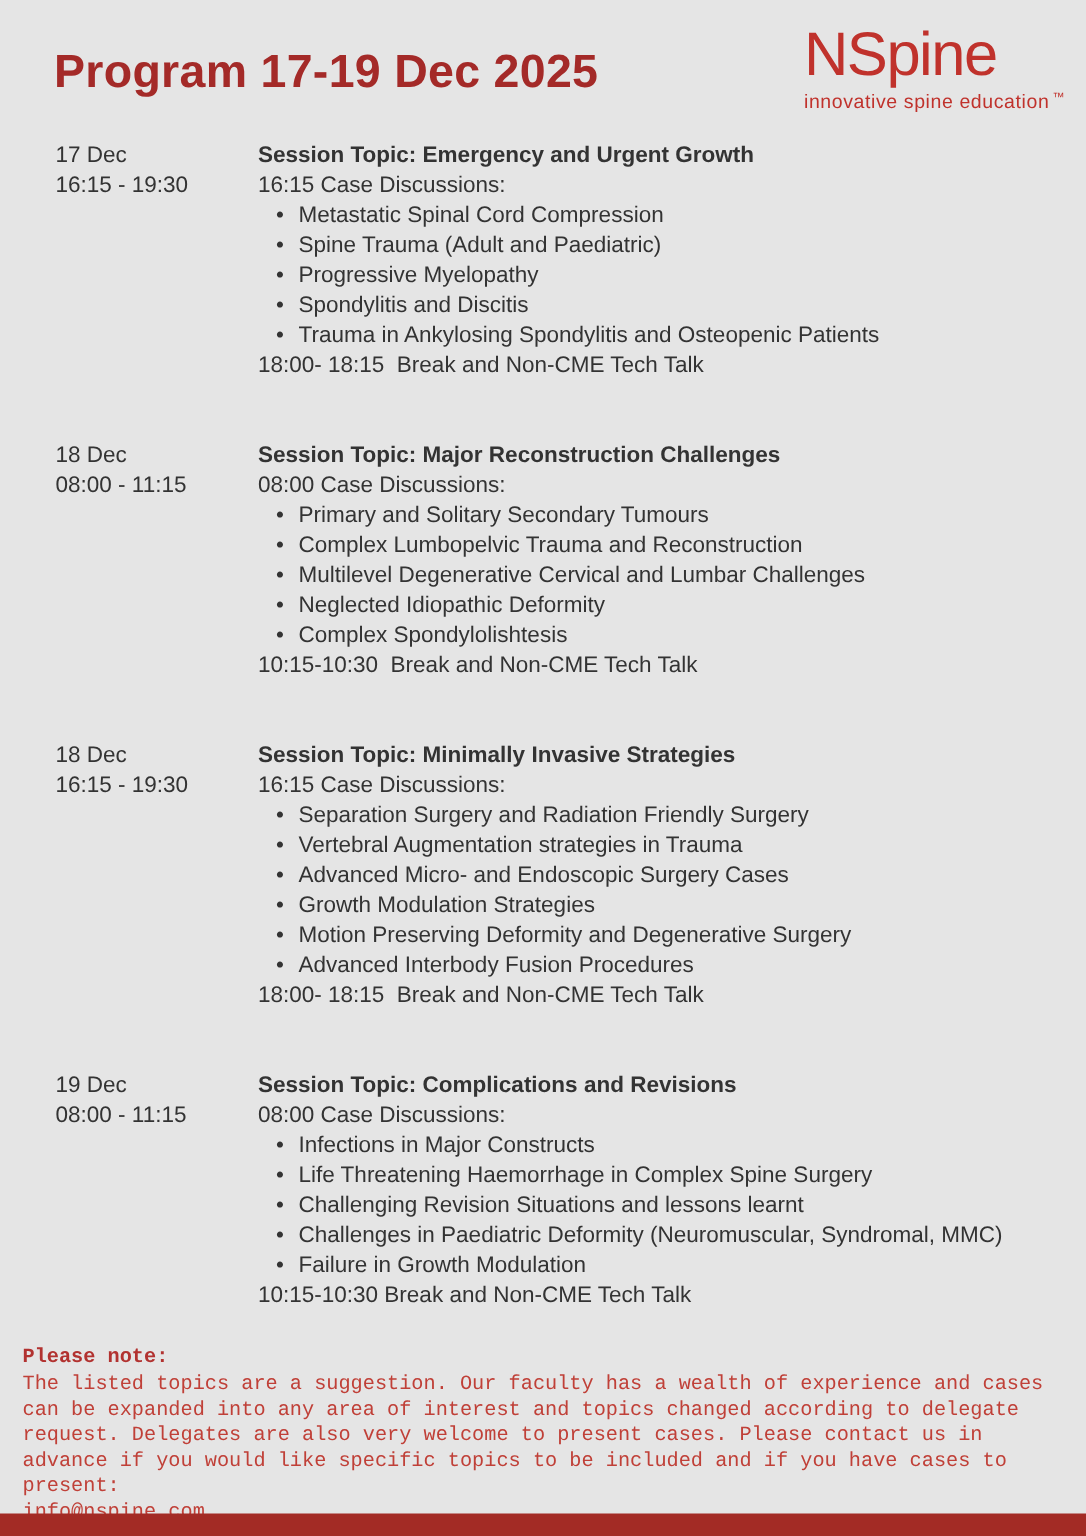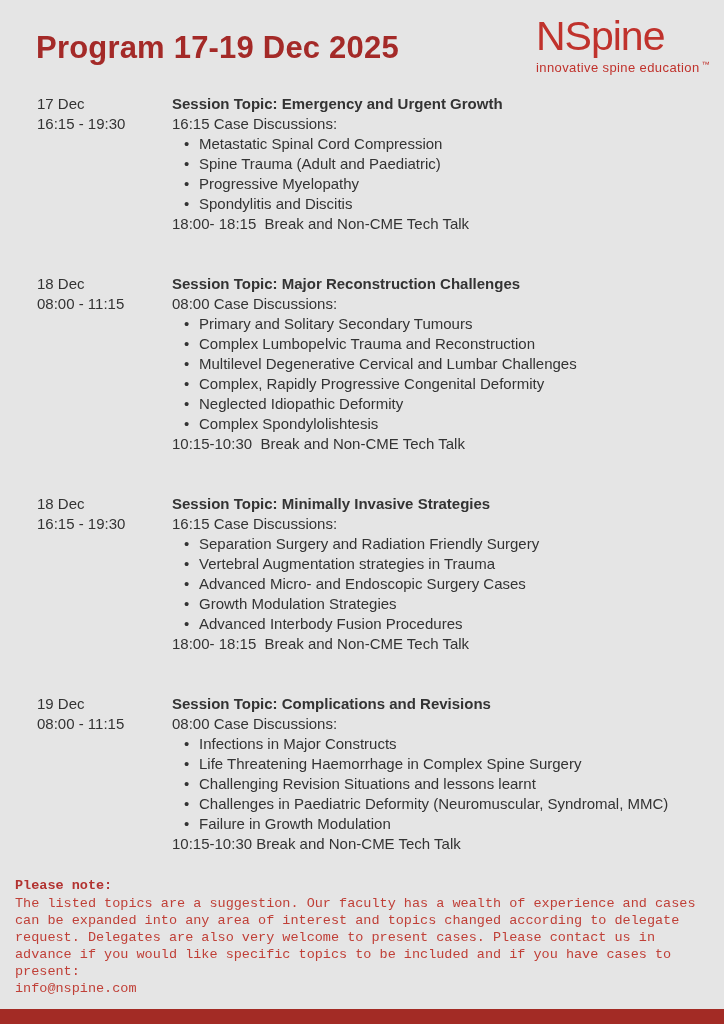--- a/index.html
+++ b/index.html
@@ -69,58 +69,59 @@
         <div>16:15 - 19:30</div>
       </div>
       <div class="session-body">
         <div class="session-topic">Session Topic: Emergency and Urgent Growth</div>
         <div class="session-intro">16:15 Case Discussions:</div>
         <ul class="bullets">
           <li>Metastatic Spinal Cord Compression</li>
           <li>Spine Trauma (Adult and Paediatric)</li>
           <li>Progressive Myelopathy</li>
           <li>Spondylitis and Discitis</li>
+          <li>Trauma in Ankylosing Spondylitis and Osteopenic Patients</li>
         </ul>
         <div class="break-line">18:00- 18:15  Break and Non-CME Tech Talk</div>
       </div>
     </div>
 
     <div class="session">
       <div class="session-meta">
         <div>18 Dec</div>
         <div>08:00 - 11:15</div>
       </div>
       <div class="session-body">
         <div class="session-topic">Session Topic: Major Reconstruction Challenges</div>
         <div class="session-intro">08:00 Case Discussions:</div>
         <ul class="bullets">
           <li>Primary and Solitary Secondary Tumours</li>
           <li>Complex Lumbopelvic Trauma and Reconstruction</li>
           <li>Multilevel Degenerative Cervical and Lumbar Challenges</li>
-          <li>Complex, Rapidly Progressive Congenital Deformity</li>
           <li>Neglected Idiopathic Deformity</li>
           <li>Complex Spondylolishtesis</li>
         </ul>
         <div class="break-line">10:15-10:30  Break and Non-CME Tech Talk</div>
       </div>
     </div>
 
     <div class="session">
       <div class="session-meta">
         <div>18 Dec</div>
         <div>16:15 - 19:30</div>
       </div>
       <div class="session-body">
         <div class="session-topic">Session Topic: Minimally Invasive Strategies</div>
         <div class="session-intro">16:15 Case Discussions:</div>
         <ul class="bullets">
           <li>Separation Surgery and Radiation Friendly Surgery</li>
           <li>Vertebral Augmentation strategies in Trauma</li>
           <li>Advanced Micro- and Endoscopic Surgery Cases</li>
           <li>Growth Modulation Strategies</li>
+          <li>Motion Preserving Deformity and Degenerative Surgery</li>
           <li>Advanced Interbody Fusion Procedures</li>
         </ul>
         <div class="break-line">18:00- 18:15  Break and Non-CME Tech Talk</div>
       </div>
     </div>
 
     <div class="session">
       <div class="session-meta">
         <div>19 Dec</div>
         <div>08:00 - 11:15</div>

